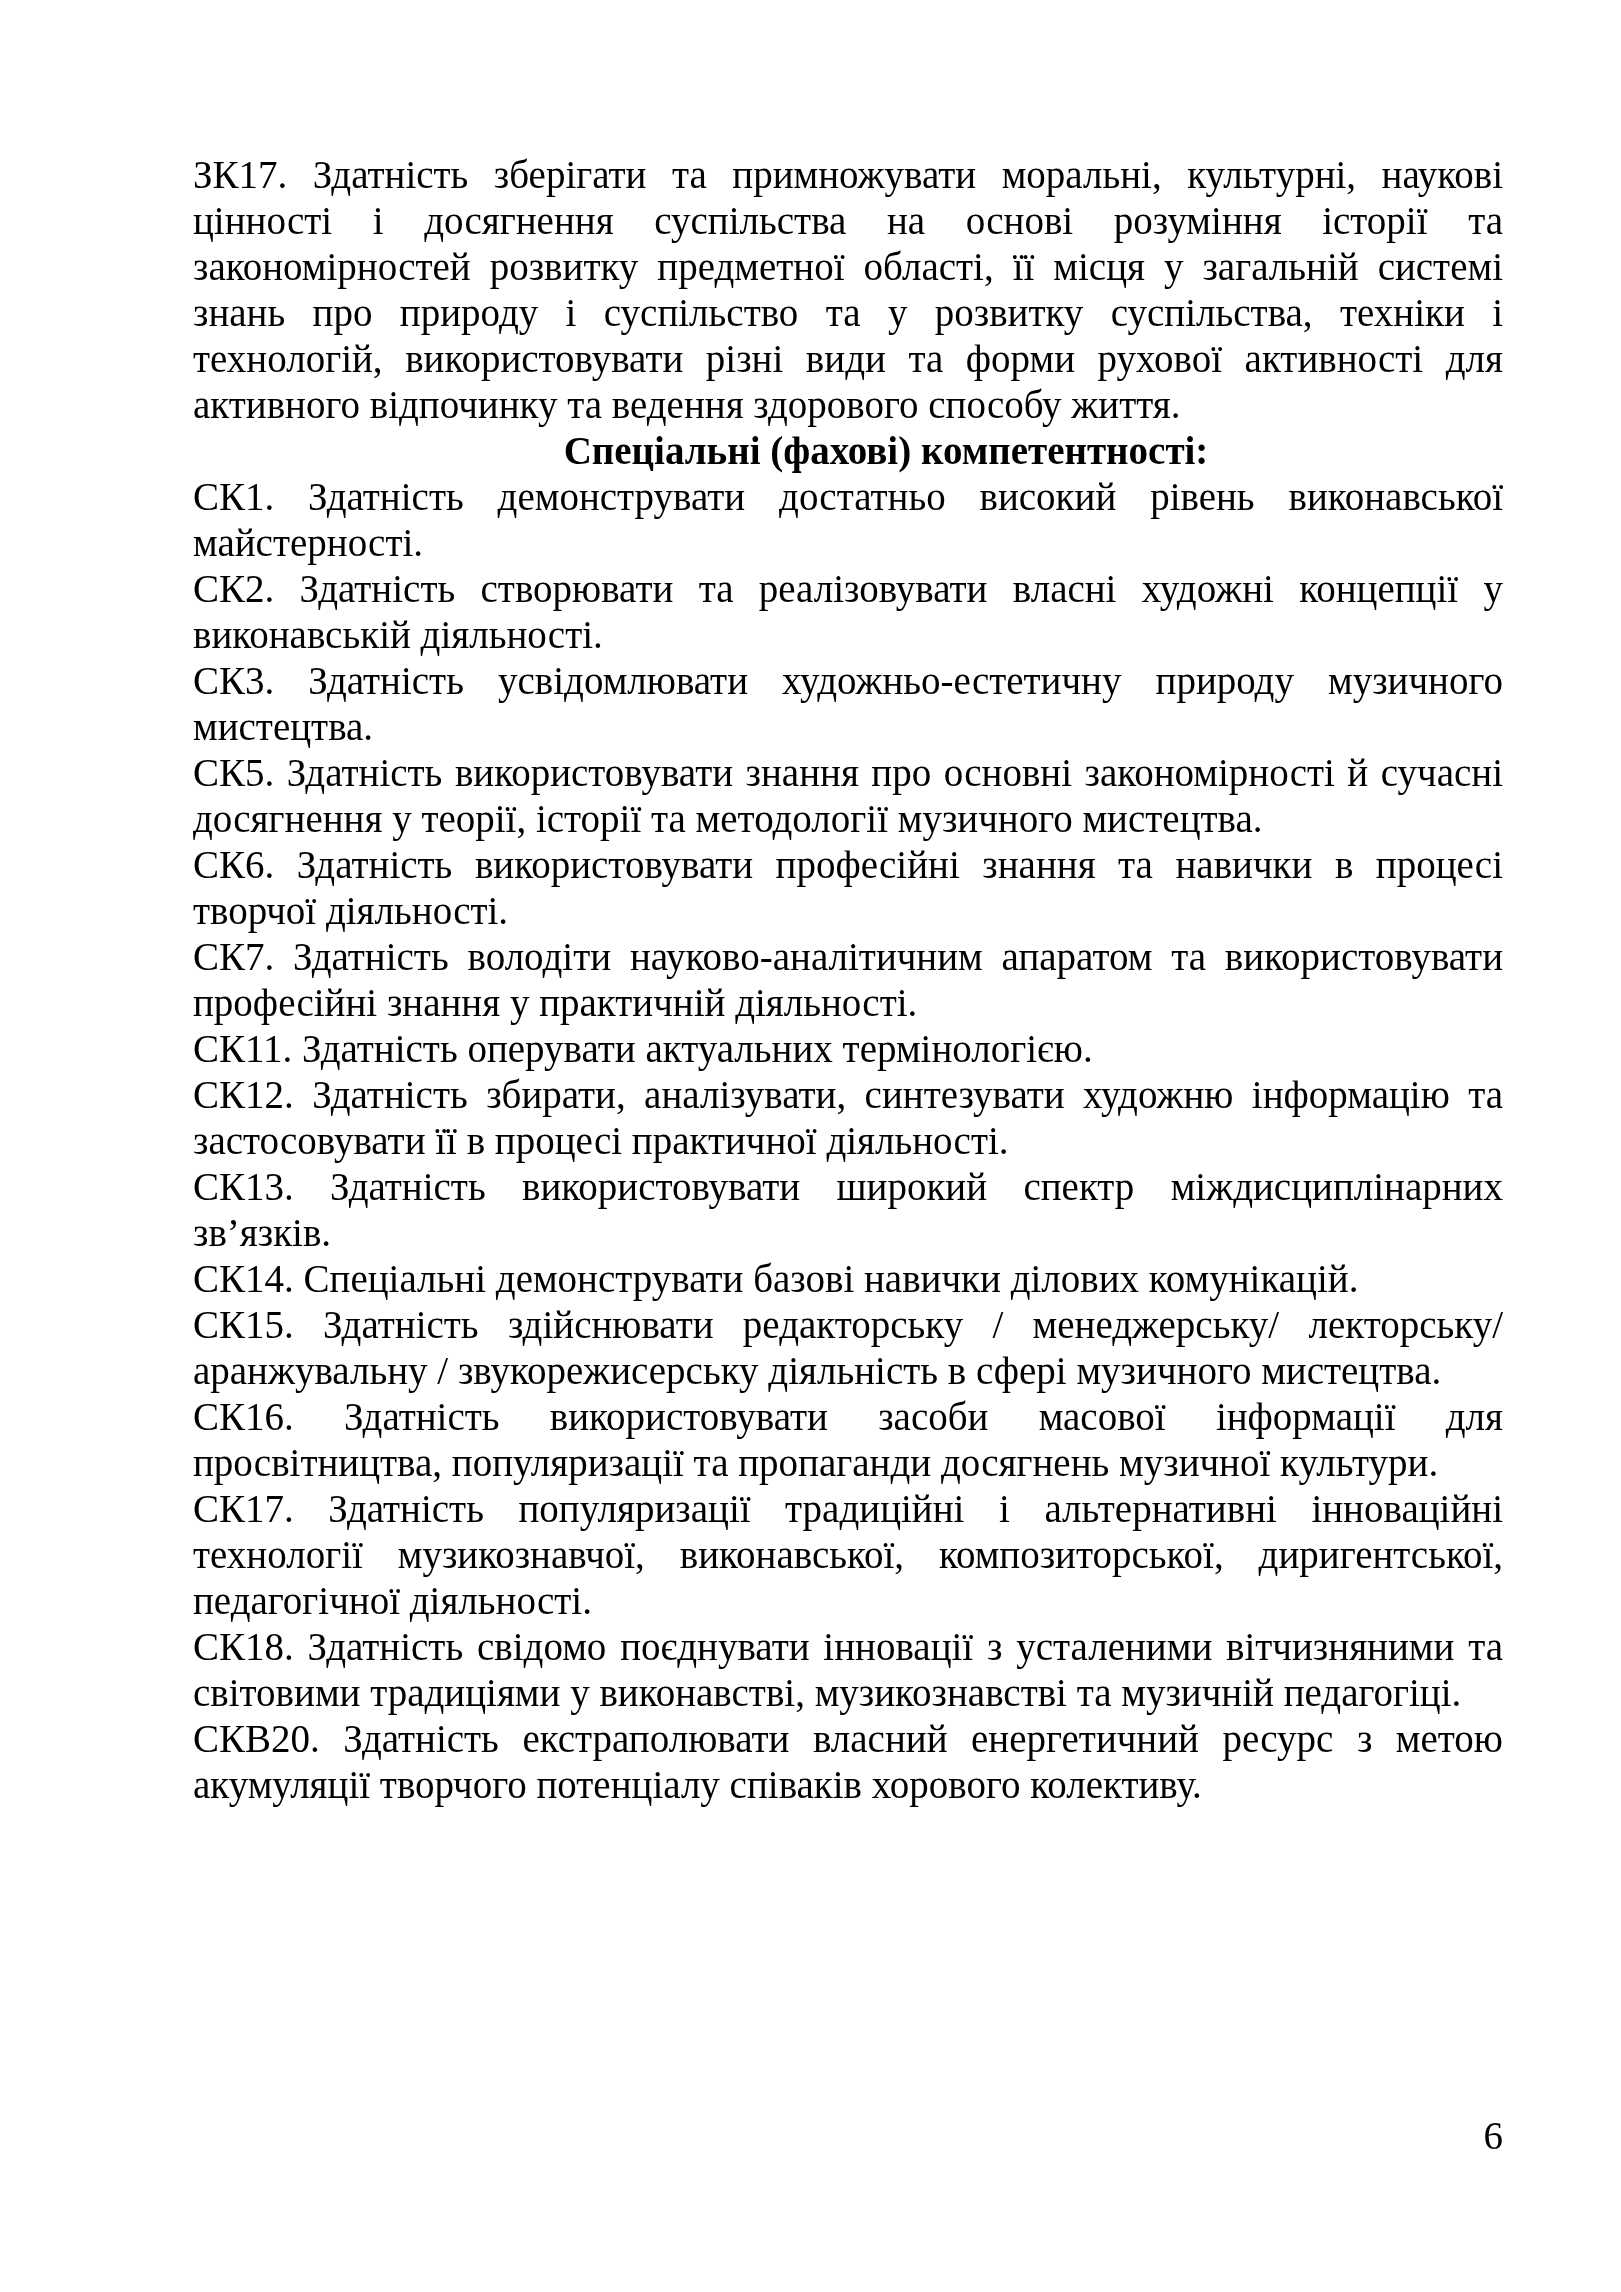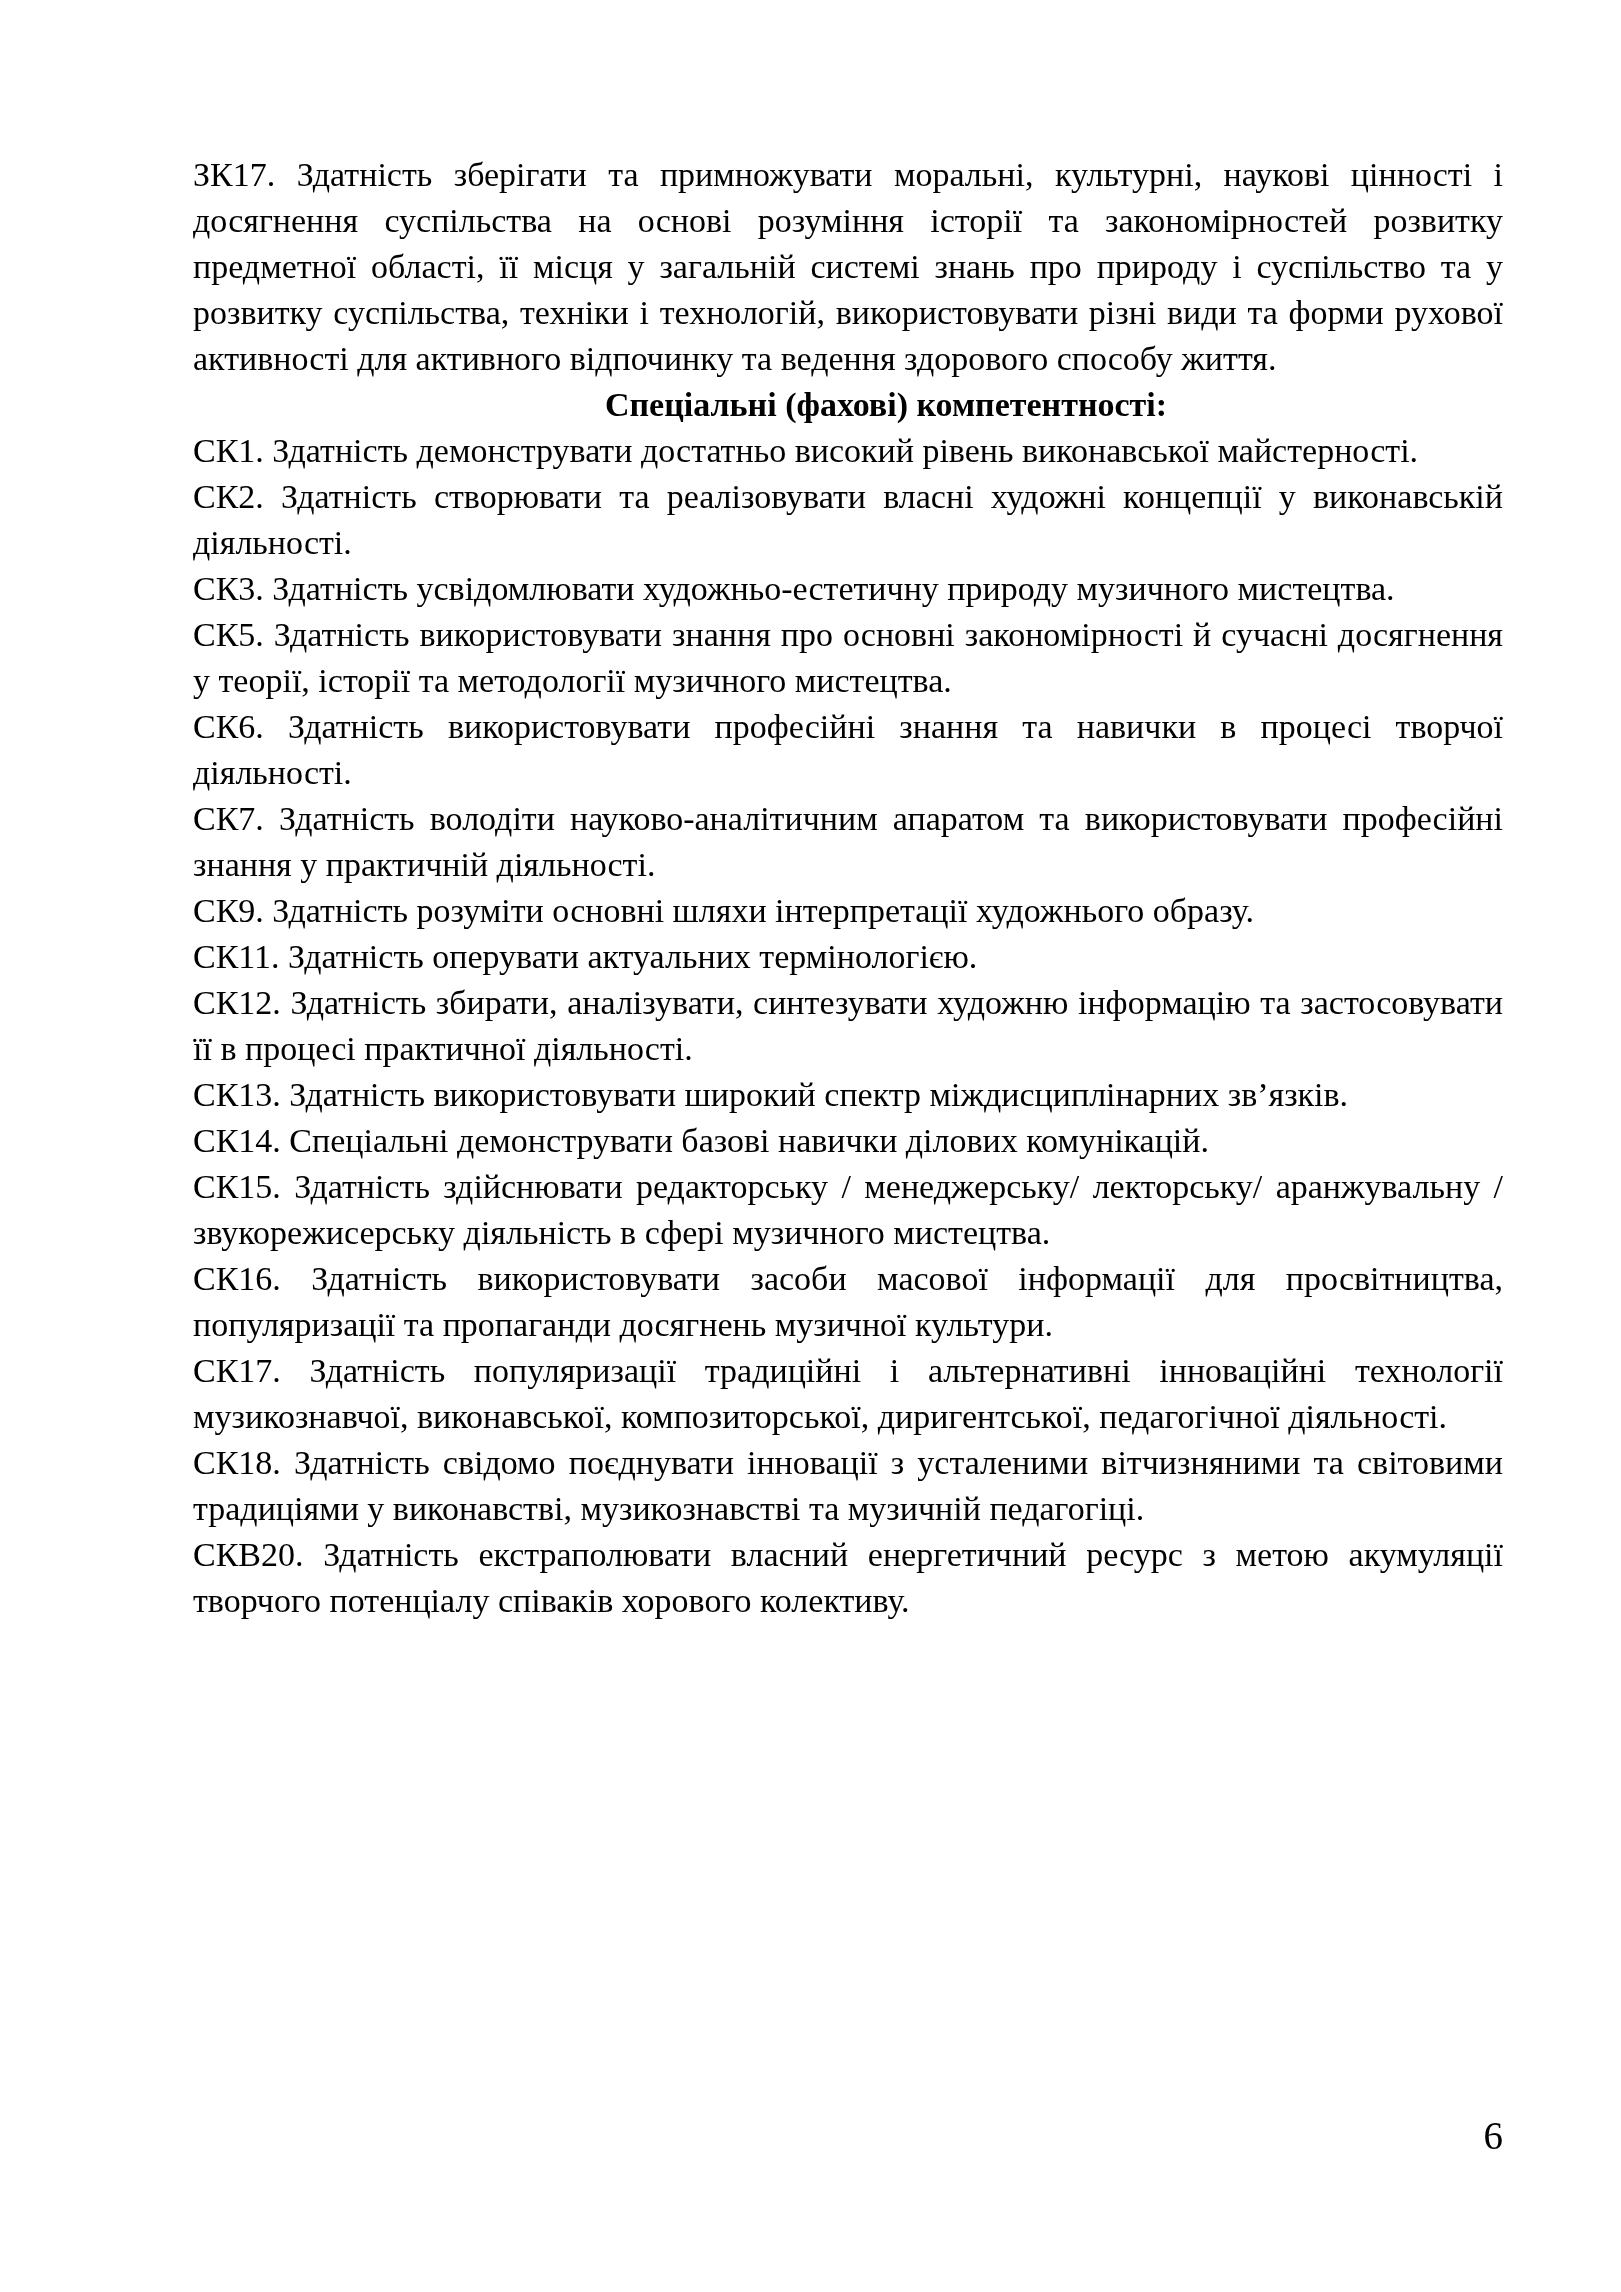--- a/index.html
+++ b/index.html
@@ -20,21 +20,21 @@
     background: #ffffff;
   }
   .content {
     position: absolute;
     left: 193px;
     top: 152px;
     width: 1310px;
   }
   .content p {
     margin: 0;
-    font-size: 34px;
+    font-size: 39px;
     line-height: 46px;
     text-align: justify;
     text-justify: inter-word;
   }
   .content p.heading {
     font-weight: bold;
     text-indent: 76px;
     text-align: center;
   }
   .page-number {
@@ -53,21 +53,20 @@
 <div class="page">
   <div class="content">
     <p>ЗК17. Здатність зберігати та примножувати моральні, культурні, наукові цінності і досягнення суспільства на основі розуміння історії та закономірностей розвитку предметної області, її місця у загальній системі знань про природу і суспільство та у розвитку суспільства, техніки і технологій, використовувати різні види та форми рухової активності для активного відпочинку та ведення здорового способу життя.</p>
     <p class="heading">Спеціальні (фахові) компетентності:</p>
     <p>СК1. Здатність демонструвати достатньо високий рівень виконавської майстерності.</p>
     <p>СК2. Здатність створювати та реалізовувати власні художні концепції у виконавській діяльності.</p>
     <p>СК3. Здатність усвідомлювати художньо-естетичну природу музичного мистецтва.</p>
     <p>СК5. Здатність використовувати знання про основні закономірності й сучасні досягнення у теорії, історії та методології музичного мистецтва.</p>
     <p>СК6. Здатність використовувати професійні знання та навички в процесі творчої діяльності.</p>
     <p>СК7. Здатність володіти науково-аналітичним апаратом та використовувати професійні знання у практичній діяльності.</p>
-    <p>СК9. Здатність розуміти основні шляхи інтерпретації художнього образу.</p>
     <p>СК11. Здатність оперувати актуальних термінологією.</p>
     <p>СК12. Здатність збирати, аналізувати, синтезувати художню інформацію та застосовувати її в процесі практичної діяльності.</p>
     <p>СК13. Здатність використовувати широкий спектр міждисциплінарних зв’язків.</p>
     <p>СК14. Спеціальні демонструвати базові навички ділових комунікацій.</p>
     <p>СК15. Здатність здійснювати редакторську / менеджерську/ лекторську/ аранжувальну / звукорежисерську діяльність в сфері музичного мистецтва.</p>
     <p>СК16. Здатність використовувати засоби масової інформації для просвітництва, популяризації та пропаганди досягнень музичної культури.</p>
     <p>СК17. Здатність популяризації традиційні і альтернативні інноваційні технології музикознавчої, виконавської, композиторської, диригентської, педагогічної діяльності.</p>
     <p>СК18. Здатність свідомо поєднувати інновації з усталеними вітчизняними та світовими традиціями у виконавстві, музикознавстві та музичній педагогіці.</p>
     <p>СКВ20. Здатність екстраполювати власний енергетичний ресурс з метою акумуляції творчого потенціалу співаків хорового колективу.</p>
   </div>

